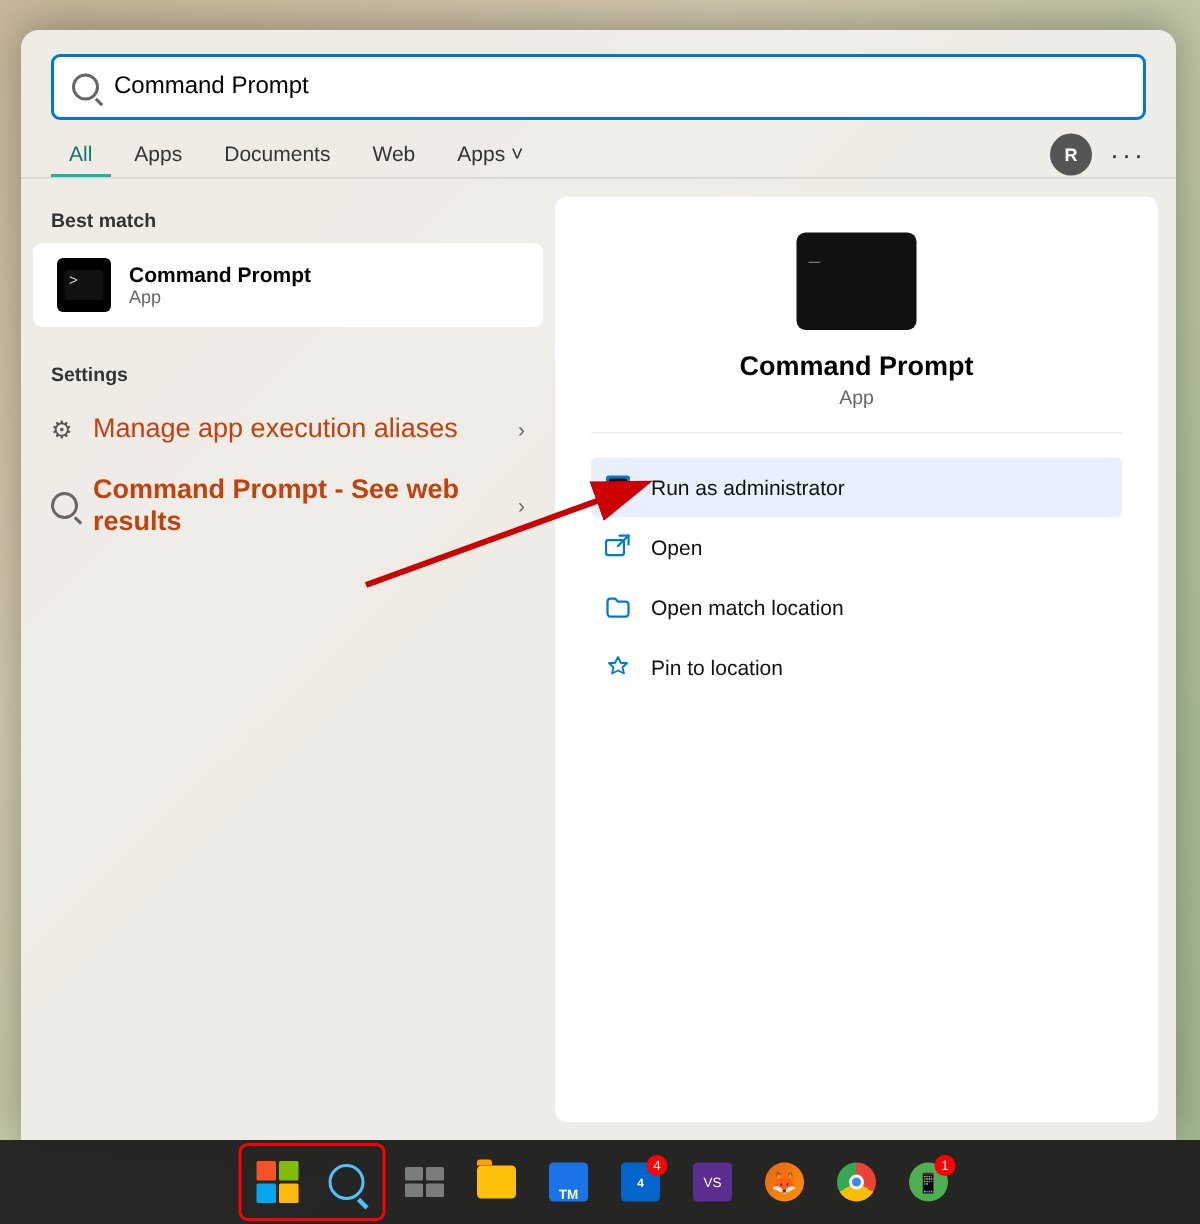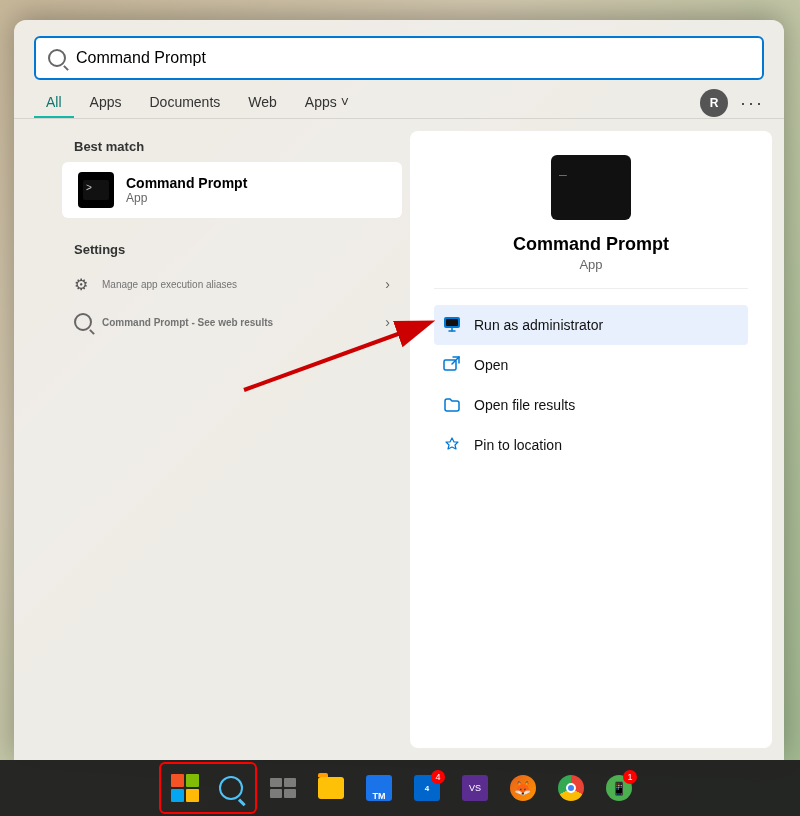--- a/index.html
+++ b/index.html
@@ -197,21 +197,20 @@
       flex: 1;
       overflow: hidden;
     }
 
     
     .left-panel {
       width: 356px;
       padding: 16px 0;
       overflow-y: auto;
       flex-shrink: 0;
-      margin-left: 40px;
     }
 
     .section-label {
       font-size: 13px;
       font-weight: 600;
       color: #333;
       padding: 4px 20px 8px 20px;
     }
 
     .best-match-item {
@@ -295,22 +294,22 @@
       position: absolute;
       width: 6px;
       height: 2px;
       background: #666;
       bottom: -4px;
       right: -5px;
       transform: rotate(45deg);
     }
 
     .section-item-text {
-      font-size: 10px;
-      color: #737373;
+      font-size: 18px;
+      color: #c2410c;
       flex: 1;
     }
 
     .section-item-text span {
       font-weight: 600;
     }
 
     
     .right-panel {
       flex: 1;
@@ -571,21 +570,21 @@
             </div>
             <span class="action-label">Open</span>
           </div>
 
           <div class="action-item">
             <div style="width:20px;height:20px;display:flex;align-items:center;justify-content:center;">
               <svg width="18" height="18" viewBox="0 0 18 18" fill="none">
                 <path d="M2 5a2 2 0 012-2h3l2 2h5a2 2 0 012 2v6a2 2 0 01-2 2H4a2 2 0 01-2-2V5z" stroke="#0078d4" stroke-width="1.5" fill="none"></path>
               </svg>
             </div>
-            <span class="action-label">Open file results</span>
+            <span class="action-label">Open match location</span>
           </div>
 
 
           <div class="action-item">
             <div style="width:20px;height:20px;display:flex;align-items:center;justify-content:center;">
               <svg width="18" height="18" viewBox="0 0 18 18" fill="none">
                 <path d="M9 2l2 4h4l-3 3 1 4-4-2-4 2 1-4-3-3h4z" stroke="#0078d4" stroke-width="1.2" fill="none" stroke-linejoin="round"></path>
               </svg>
             </div>
             <span class="action-label">Pin to location</span>

